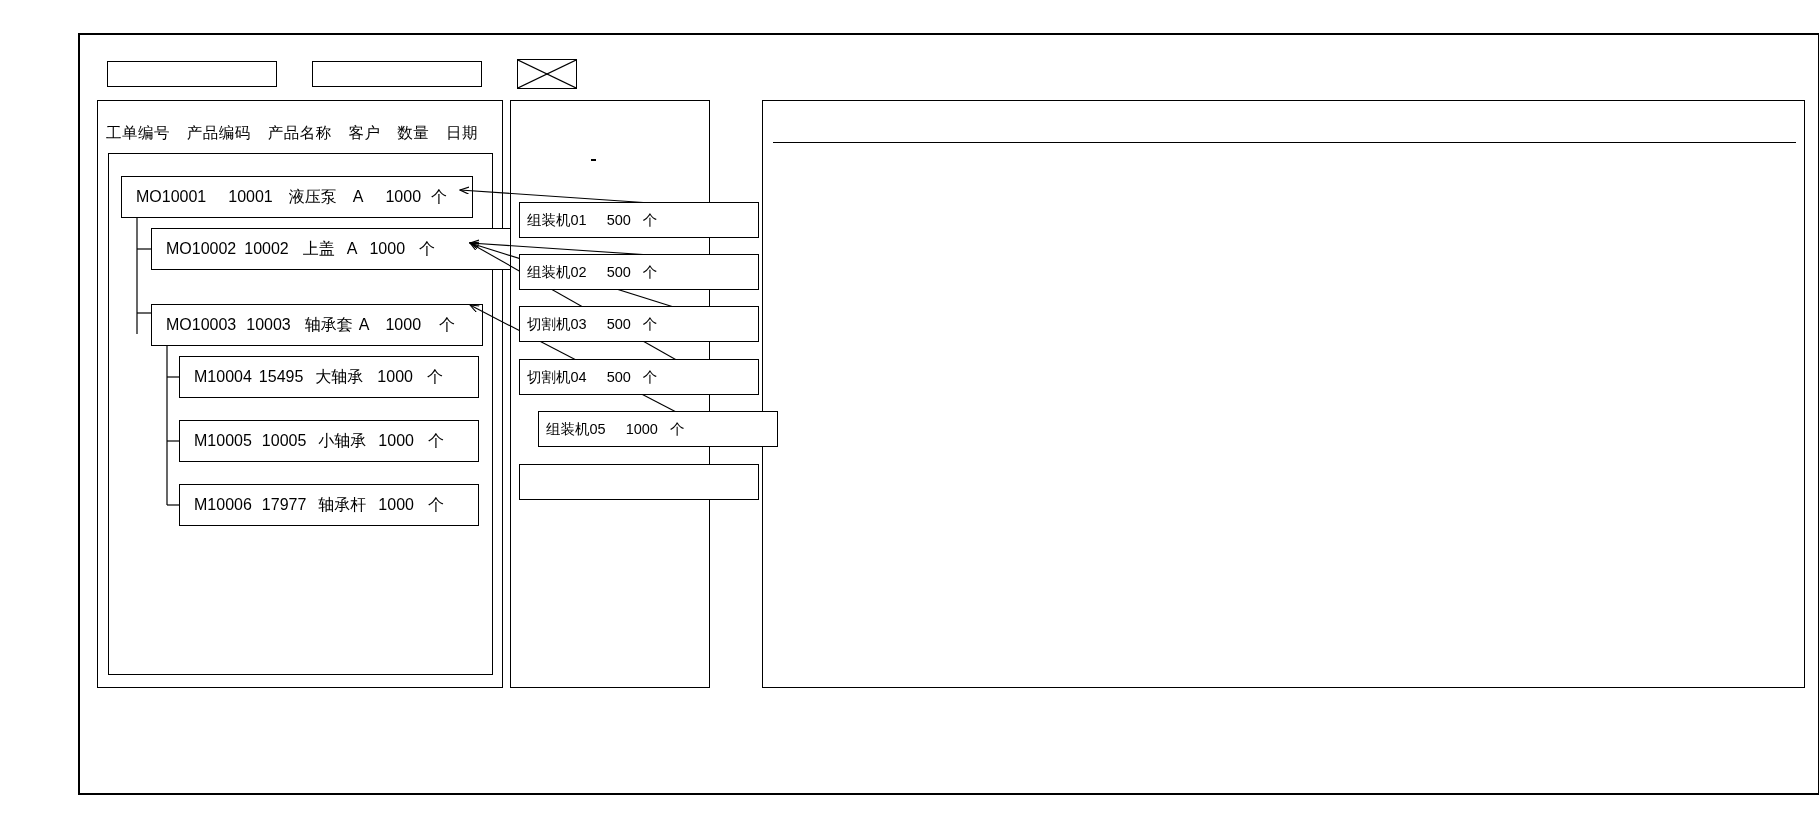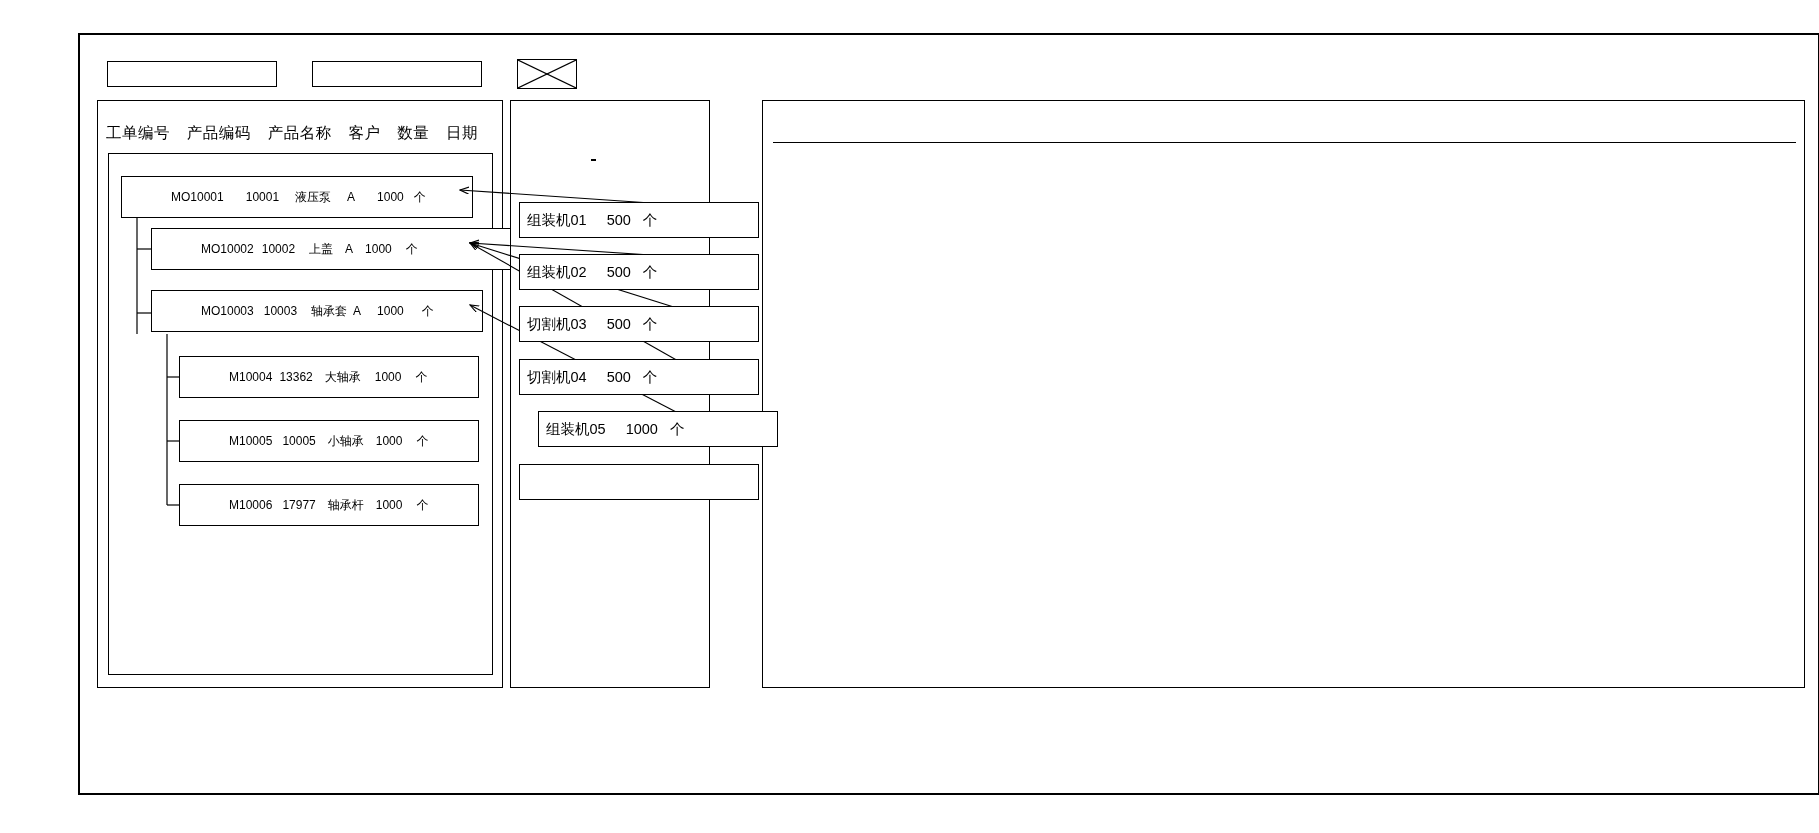--- a/index.html
+++ b/index.html
@@ -88,27 +88,26 @@
 
   
   .tree-row {
     position: absolute;
     height: 42px;
     border: 1.5px solid #000000;
     background: #ffffff;
     display: flex;
     align-items: center;
     white-space: nowrap;
-    font-size: 12px;
-    padding-left: 35px;
+    font-size: 16px;
   }
   .tree-row .cell { display: inline-block; }
   .row-lvl0 { left: 12px;  top: 22px;  width: 352px; }
   .row-lvl1a { left: 42px; top: 74px;  width: 380px; }
-  .row-lvl1b { left: 42px; top: 136px; width: 332px; }
+  .row-lvl1b { left: 42px; top: 150px; width: 332px; }
   .row-lvl2a { left: 70px; top: 202px; width: 300px; }
   .row-lvl2b { left: 70px; top: 266px; width: 300px; }
   .row-lvl2c { left: 70px; top: 330px; width: 300px; }
 
   .tree-row .cell { padding-left: 0; }
   .tree-row > .pad { width: 14px; flex: 0 0 auto; }
   .tree-row .sp { display: inline-block; }
 
   
   .tree-lines {
@@ -271,21 +270,21 @@
           <span class="sp" style="width:16px"></span>
           <span class="cell">1000</span>
           <span class="sp" style="width:18px"></span>
           <span class="cell">个</span>
         </div>
 
         <div class="tree-row row-lvl2a">
           <span class="pad"></span>
           <span class="cell">M10004</span>
           <span class="sp" style="width:7px"></span>
-          <span class="cell">13362</span>
+          <span class="cell">15495</span>
           <span class="sp" style="width:12px"></span>
           <span class="cell">大轴承</span>
           <span class="sp" style="width:14px"></span>
           <span class="cell">1000</span>
           <span class="sp" style="width:14px"></span>
           <span class="cell">个</span>
         </div>
 
         <div class="tree-row row-lvl2b">
           <span class="pad"></span>

